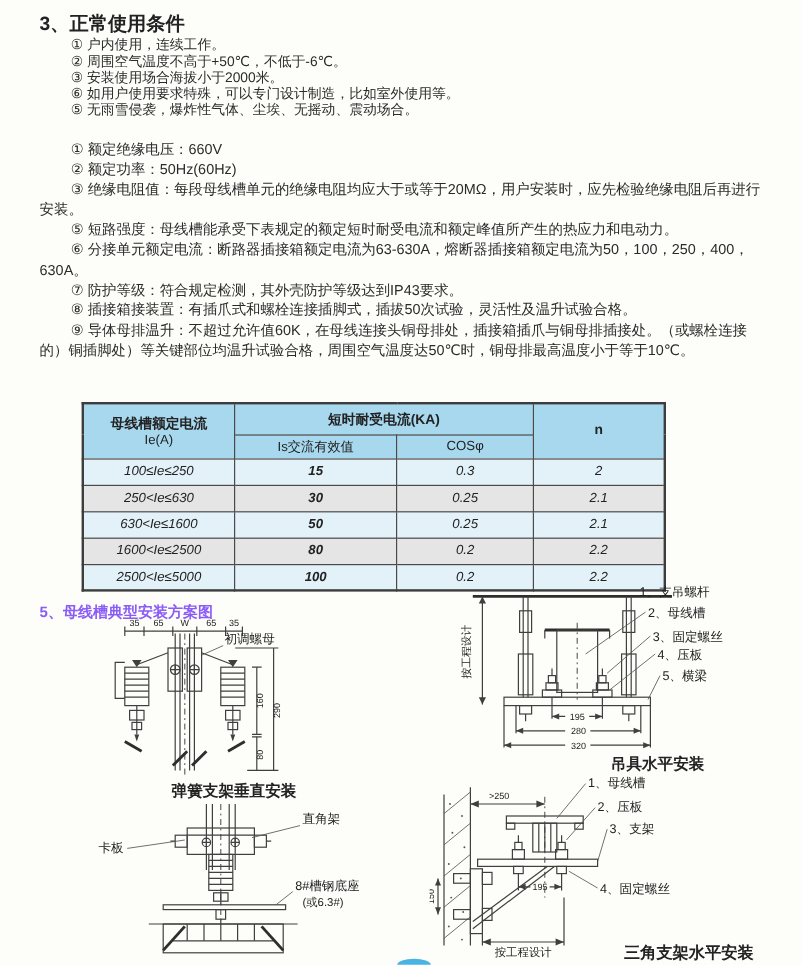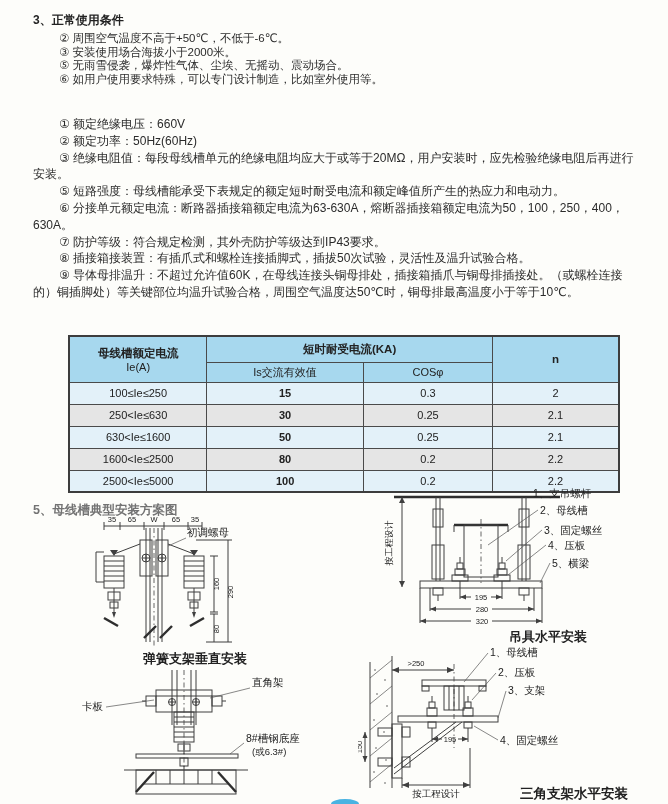--- a/index.html
+++ b/index.html
@@ -5,35 +5,35 @@
   html,body{margin:0;padding:0;}
   body{
     width:668px;height:804px;position:relative;overflow:hidden;
     background:#fdfdfa;color:#2b2b2b;
     font-family:"Liberation Sans","DejaVu Sans",sans-serif;
   }
   .sec{position:absolute;}
   #sec3{top:14px;left:33px;width:602px;font-size:11.5px;line-height:13.4px;}
   #sec4{top:116px;left:33px;width:604px;font-size:12px;line-height:16.8px;}
   .sec-title{font-weight:600;color:#222;}
-  #sec3 .sec-title{font-size:12px;margin-bottom:5px;}
+  #sec3 .sec-title{font-size:16px;margin-bottom:5px;}
   #sec4 .sec-title{font-size:12.5px;margin-bottom:3px;}
   .item{text-indent:26px;margin:0;}
-  #spec-table{position:absolute;top:335px;left:68px;width:552px;
+  #spec-table{position:absolute;top:335px;left:68px;width:487px;
     border-collapse:collapse;text-align:center;font-size:11px;color:#222;
     border:2px solid #3d3d3d;}
   #spec-table td,#spec-table th{border:1px solid #4a4a4a;padding:0;}
   #spec-table th{background:#a7d8ee;font-weight:700;font-size:11.5px;}
   #spec-table .h1{height:26px;}
   #spec-table .h2{height:20px;}
-  #spec-table .dr{height:22px;}
+  #spec-table .dr{height:22px;font-style:italic;}
   #spec-table .row-a{background:#e3f1f9;}
   #spec-table .row-b{background:#e5e5e5;}
   #spec-table .is-val{font-weight:700;margin-left:28px;}
-  #sec5-title{position:absolute;top:502px;left:33px;font-size:12.5px;font-weight:600;color:#737373;}
+  #sec5-title{position:absolute;top:502px;left:33px;font-size:12.5px;font-weight:600;color:#8b5cf6;}
   .diag{position:absolute;}
   #diagA{top:514px;left:88px;text-align:center;}
   #diagB{top:485px;left:376px;}
   #diagC{top:650px;left:60px;}
   #diagD{top:636px;left:358px;}
   svg .ln{stroke:#3f3f3f;stroke-width:1;fill:none;}
   svg .thk{stroke:#2e2e2e;stroke-width:2.4;fill:none;}
   svg .thin{stroke:#555;stroke-width:0.7;fill:none;}
   svg .dash{stroke:#3f3f3f;stroke-width:0.8;fill:none;stroke-dasharray:5 3 1.5 3;}
   svg text{fill:#222;font-family:"Liberation Sans","DejaVu Sans",sans-serif;}
@@ -41,24 +41,25 @@
   svg .lbl{font-size:10.5px;}
   svg .cap{font-size:13px;font-weight:700;}
   #page-dot{position:absolute;left:331px;top:799px;width:28px;height:10px;
     border-radius:50%;background:#49b3e2;}
 </style>
 </head>
 <body>
 
 <div class="sec" id="sec3">
   <div class="sec-title">3、正常使用条件</div>
+  <p class="item">① 户内使用，连续工作。</p>
   <p class="item">② 周围空气温度不高于+50℃，不低于-6℃。</p>
   <p class="item">③ 安装使用场合海拔小于2000米。</p>
+  <p class="item">⑥ 如用户使用要求特殊，可以专门设计制造，比如室外使用等。</p>
   <p class="item">⑤ 无雨雪侵袭，爆炸性气体、尘埃、无摇动、震动场合。</p>
-  <p class="item">⑥ 如用户使用要求特殊，可以专门设计制造，比如室外使用等。</p>
 </div>
 
 <div class="sec" id="sec4">
   <p class="item">① 额定绝缘电压：660V</p>
   <p class="item">② 额定功率：50Hz(60Hz)</p>
   <p class="item">③ 绝缘电阻值：每段母线槽单元的绝缘电阻均应大于或等于20MΩ，用户安装时，应先检验绝缘电阻后再进行安装。</p>
   <p class="item">⑤ 短路强度：母线槽能承受下表规定的额定短时耐受电流和额定峰值所产生的热应力和电动力。</p>
   <p class="item">⑥ 分接单元额定电流：断路器插接箱额定电流为63-630A，熔断器插接箱额定电流为50，100，250，400，630A。</p>
   <p class="item">⑦ 防护等级：符合规定检测，其外壳防护等级达到IP43要求。</p>
   <p class="item">⑧ 插接箱接装置：有插爪式和螺栓连接插脚式，插拔50次试验，灵活性及温升试验合格。</p>

